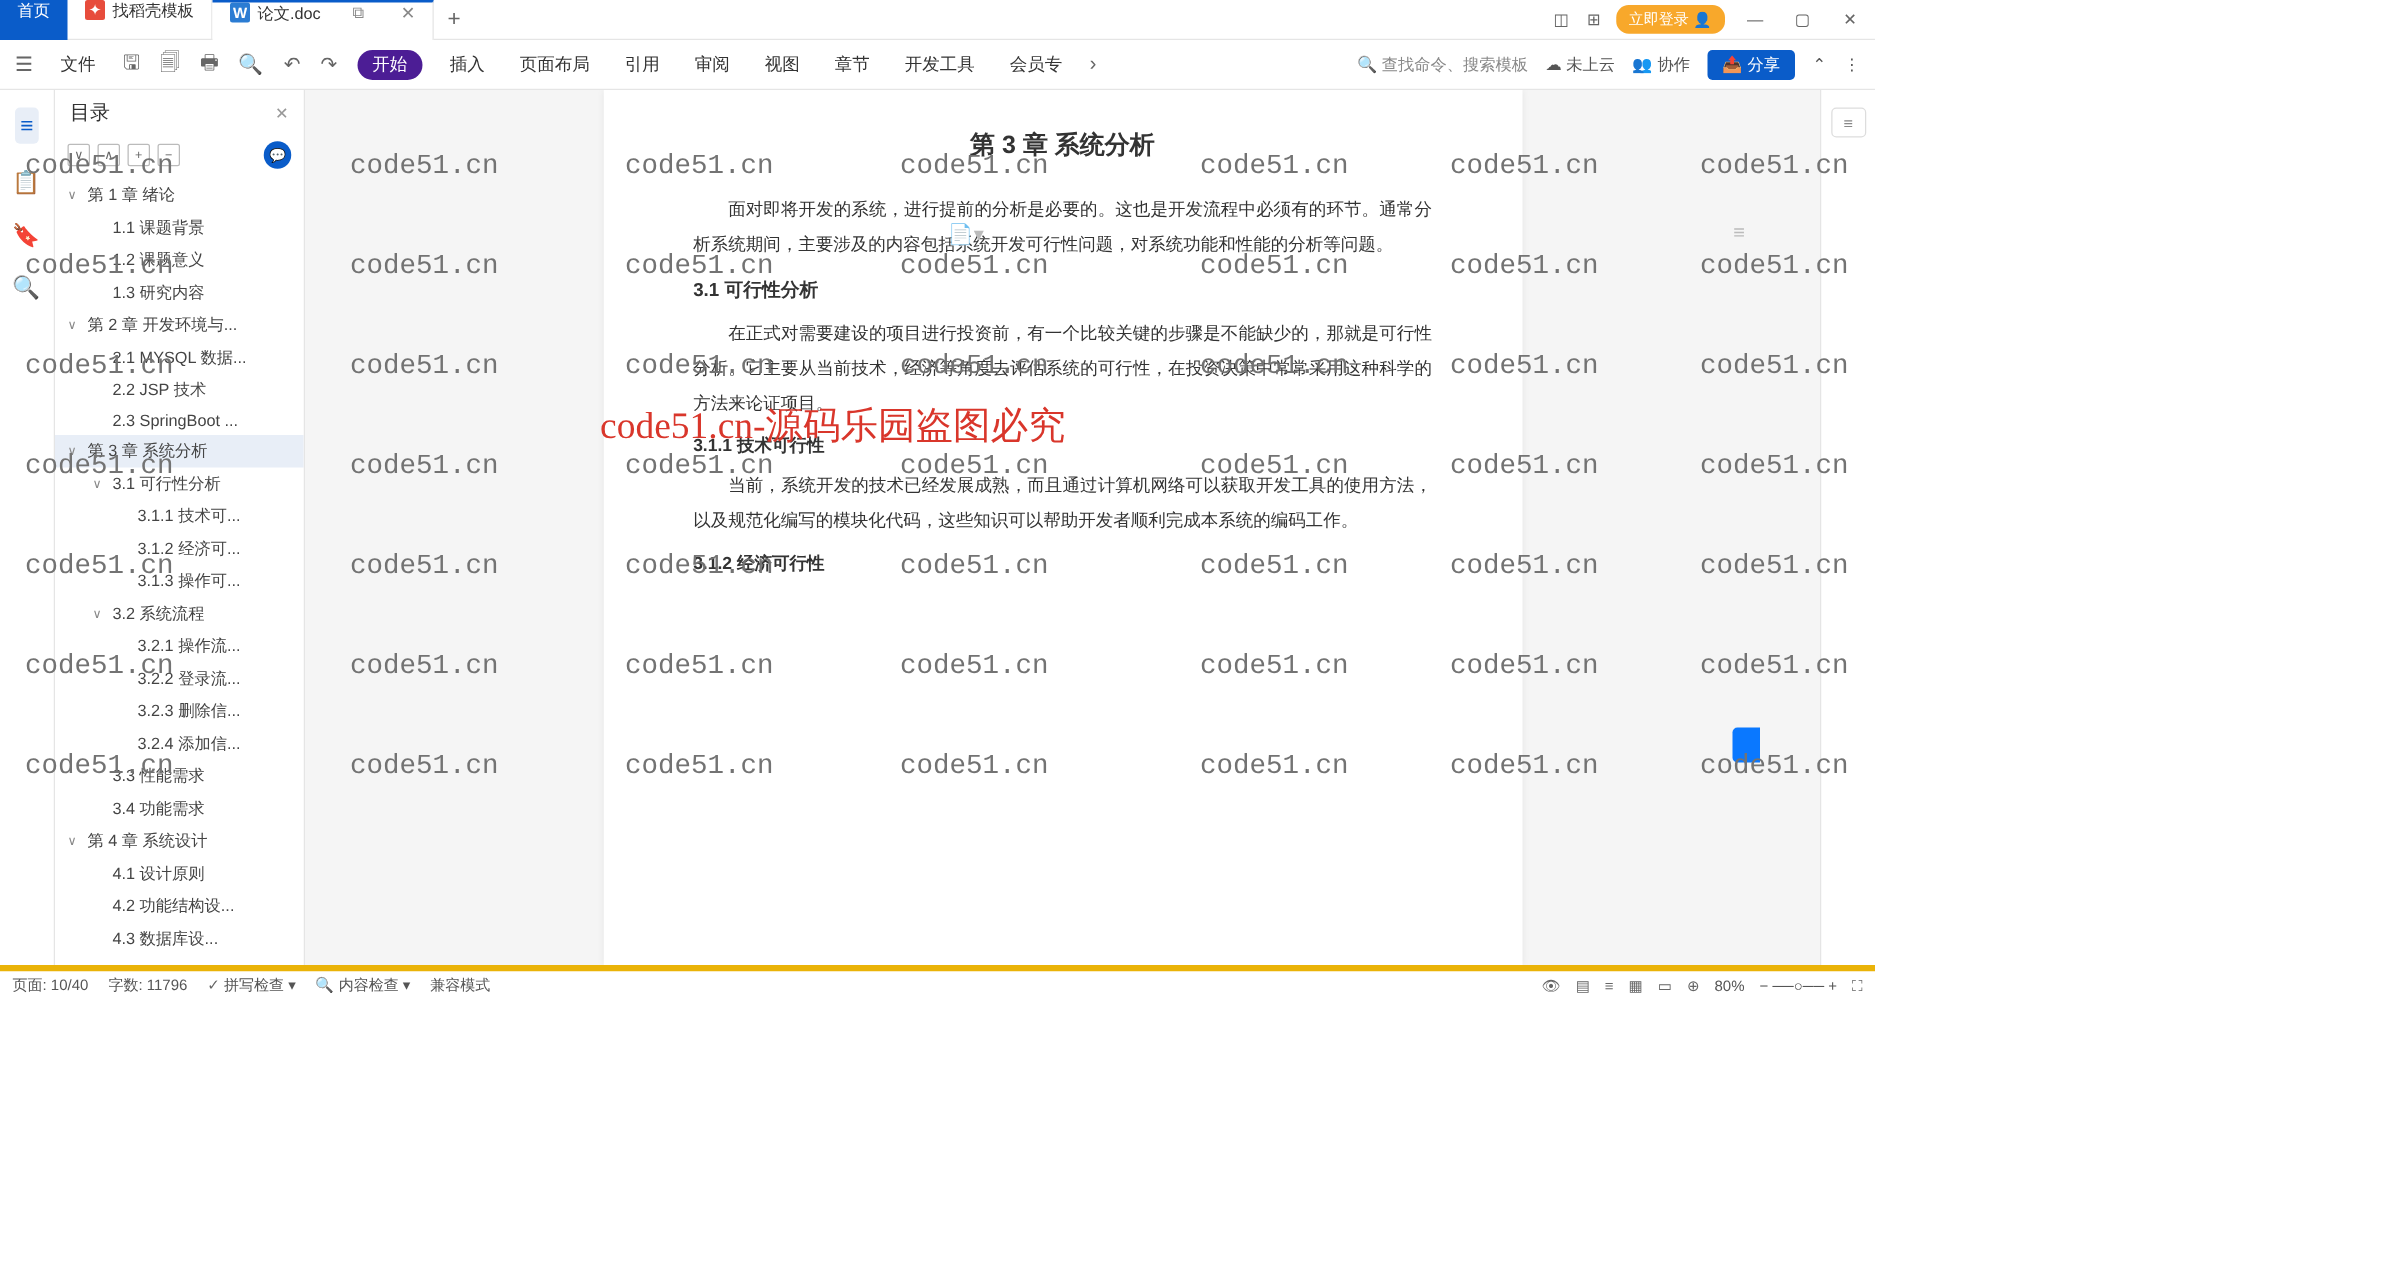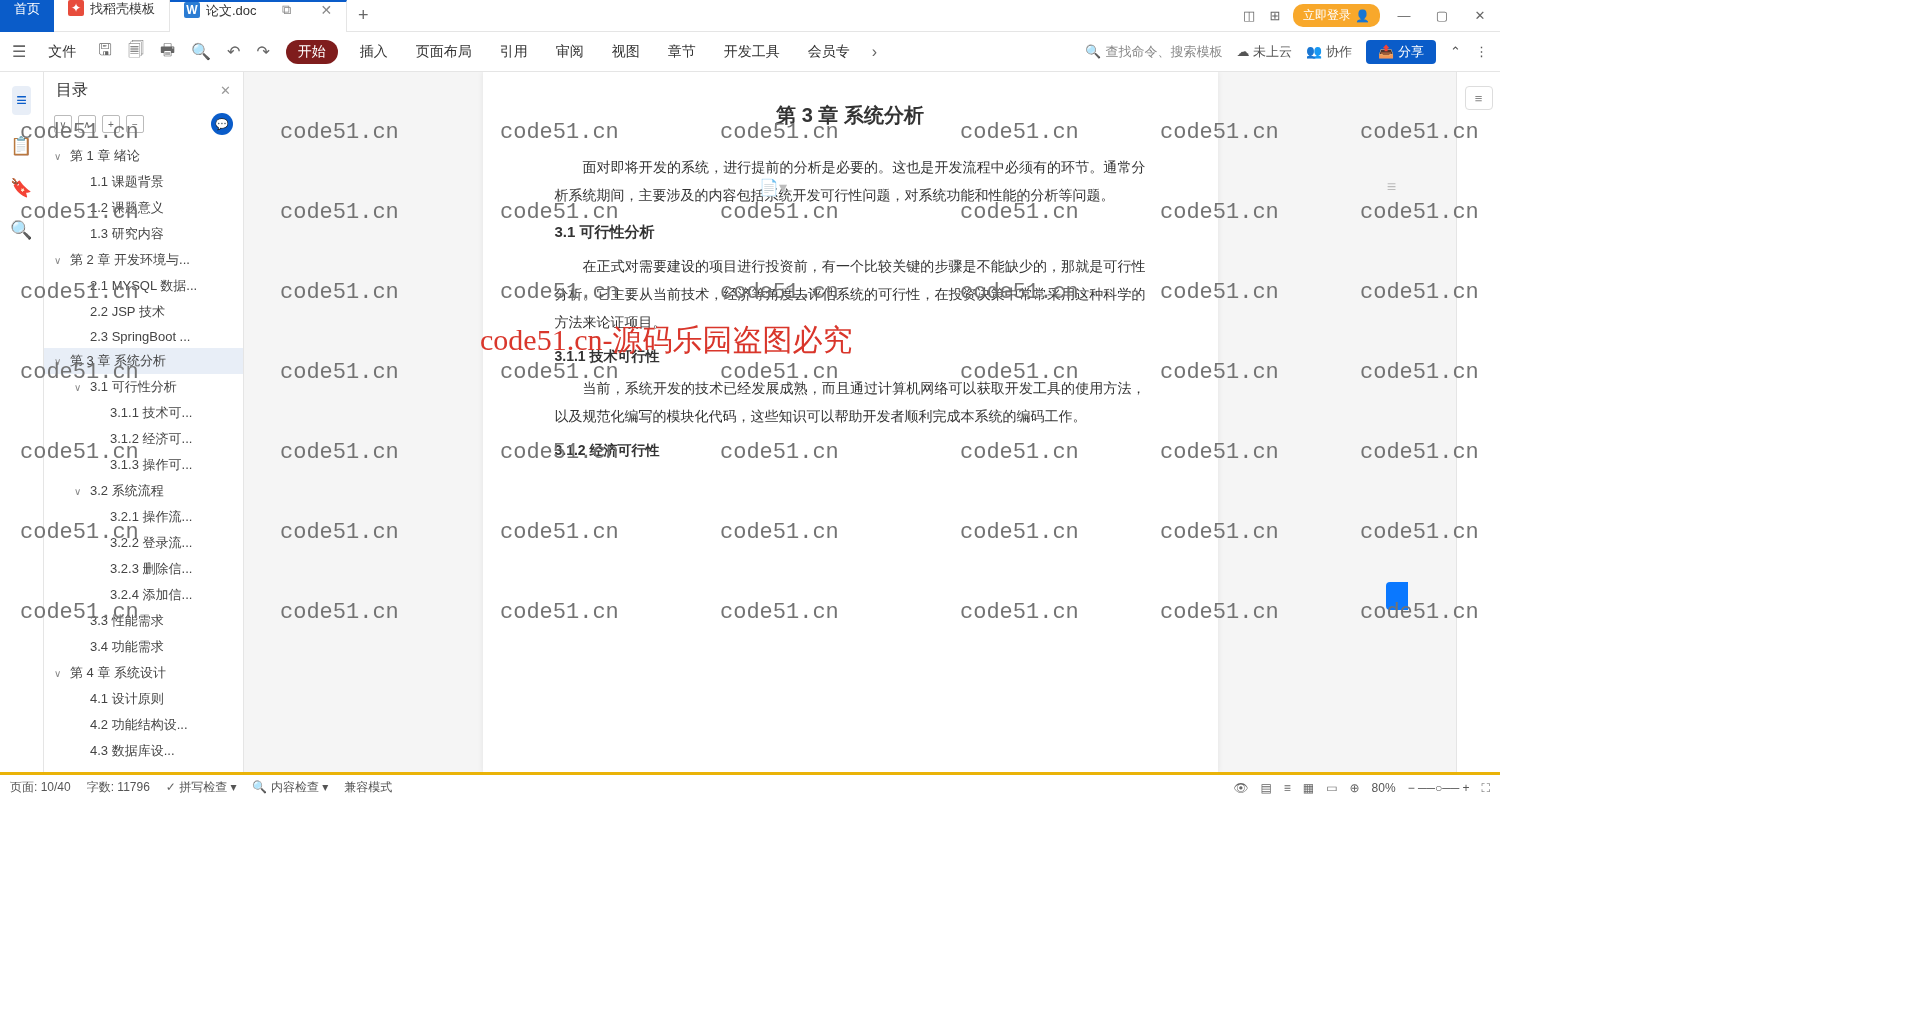--- a/index.html
+++ b/index.html
@@ -13,21 +13,21 @@
 .tab-icon.blue{background:#2b7cd3;color:#fff;border-radius:2px;font-weight:bold}
 .tab-close{margin-left:20px;color:#888;font-size:14px}
 .tab-add{width:32px;text-align:center;color:#666;font-size:18px}
 .title-right{margin-left:auto;display:flex;align-items:center;gap:10px;padding-right:6px;color:#666}
 .login-btn{background:#f8a82b;color:#fff;padding:3px 10px;border-radius:10px;display:flex;align-items:center;gap:4px;font-size:12px}
 .ico{width:16px;height:16px;display:inline-flex;align-items:center;justify-content:center}
 .win-btn{width:28px;text-align:center;color:#666}
 .ribbon{height:40px;display:flex;align-items:center;gap:16px;padding:0 12px;border-bottom:1px solid #e5e5e5;color:#333}
 .rb-ico{color:#666;font-size:16px}
 .rb-tab{font-size:14px;padding:2px 6px}
-.rb-tab.active{background:#7f1d1d;color:#fff;border-radius:12px;padding:3px 12px}
+.rb-tab.active{background:#4c1d95;color:#fff;border-radius:12px;padding:3px 12px}
 .ribbon-right{margin-left:auto;display:flex;align-items:center;gap:14px;color:#555;font-size:13px}
 .search-cmd{color:#888}
 .share-btn{background:#0a5cc9;color:#fff;padding:3px 12px;border-radius:4px;display:flex;align-items:center;gap:4px}
 .main{display:flex;height:calc(100% - 72px - 28px)}
 .left-rail{width:44px;border-right:1px solid #e5e5e5;display:flex;flex-direction:column;align-items:center;gap:20px;padding-top:14px;color:#555}
 .rail-ico{font-size:18px}
 .rail-ico.active{background:#e8eef7;padding:4px;border-radius:4px;color:#0a5cc9}
 .outline{width:200px;border-right:1px solid #e5e5e5;display:flex;flex-direction:column;background:#fff}
 .outline-hdr{display:flex;align-items:center;padding:8px 12px;gap:8px}
 .outline-title{font-size:16px;font-weight:normal;flex:1}
@@ -46,21 +46,21 @@
 .paper{width:735px;margin:0 auto;background:#fff;height:100%;padding:30px 72px;overflow:auto;box-shadow:0 0 6px rgba(0,0,0,.08);font-family:SimSun,serif}
 .paper h2{text-align:center;font-size:20px;margin-bottom:24px;font-family:SimHei,sans-serif}
 .paper p{font-size:14px;line-height:2;text-indent:2em;margin-bottom:12px;text-align:justify}
 .paper h3{font-size:15px;margin:14px 0 10px;font-family:SimHei,sans-serif}
 .paper h4{font-size:14px;margin:10px 0 8px;font-family:SimHei,sans-serif}
 .wm{position:absolute;color:#737373;font-size:22px;pointer-events:none;z-index:5;font-family:Liberation Mono, monospace}
 .wm-red{color:#d9362b;font-size:30px;font-family:"Microsoft YaHei"}
 .right-rail{width:44px;border-left:1px solid #e5e5e5;display:flex;flex-direction:column;align-items:center;padding-top:14px}
 .right-rail .rb{width:28px;height:24px;border:1px solid #ddd;border-radius:4px;margin-bottom:6px;display:flex;align-items:center;justify-content:center;color:#888}
 .scroll-marker{position:absolute;right:48px;top:510px;width:22px;height:28px;background:#0a78ff;border-radius:4px 0 0 4px}
-.status{height:28px;border-top:3px solid #eab308;display:flex;align-items:center;gap:16px;padding:0 10px;font-size:12px;color:#555;background:#fff}
+.status{height:28px;border-top:5px solid #eab308;display:flex;align-items:center;gap:16px;padding:0 10px;font-size:12px;color:#555;background:#fff}
 .st-ico{color:#666}
 .status-right{margin-left:auto;display:flex;align-items:center;gap:12px}
 .doc-icon-l{position:absolute;left:515px;top:106px;color:#bbb;font-size:16px}
 .doc-icon-r{position:absolute;right:60px;top:106px;color:#bbb;font-size:16px}
 .tab-replay{color:#888;margin-left:16px;font-size:13px}
 </style>
 </head>
 <body>
 
 <div class="title-bar">

